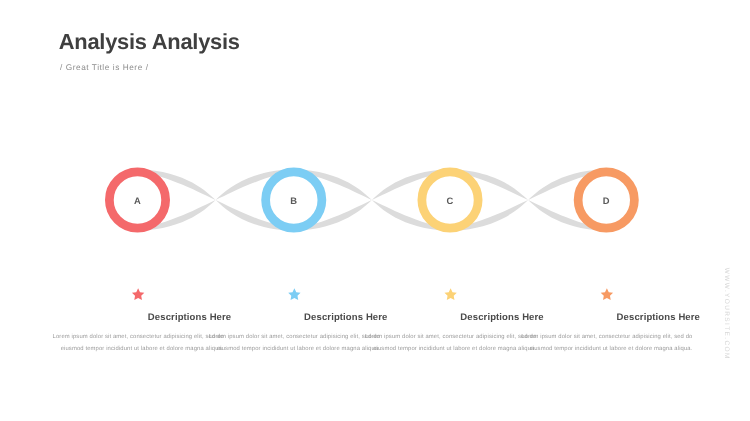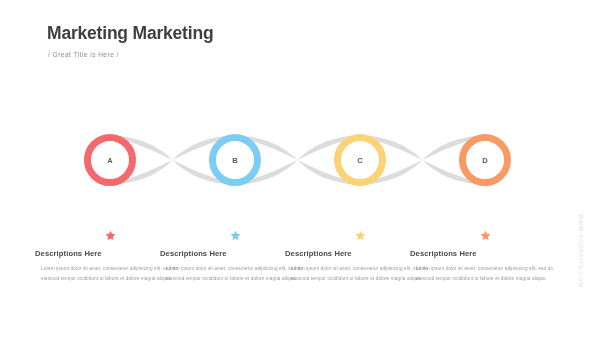--- a/index.html
+++ b/index.html
@@ -63,21 +63,21 @@
 
   
   .cols {
     position:absolute;
     left:0; top:230px;
     width:600px;
   }
   .col {
     position:absolute;
     width:150px;
-    text-align:left;
+    text-align:right;
   }
   .col-0 { left:35px; }
   .col-1 { left:160px; }
   .col-2 { left:285px; }
   .col-3 { left:410px; }
 
   .star {
     display:block;
     margin:0 auto 8px auto;
     width:11px; height:11px;
@@ -109,21 +109,21 @@
     letter-spacing:1.1px;
     text-align:center;
     white-space:nowrap;
   }
 </style>
 </head>
 <body>
 
 <div class="slide">
 
-  <div class="title">Marketing Marketing</div>
+  <div class="title">Analysis Analysis</div>
   <div class="subtitle">/ Great Title is Here /</div>
 
   <div class="chain">
     <svg width="600" height="96" viewBox="0 0 600 96" xmlns="http://www.w3.org/2000/svg">
       <g fill="#dcdcdc">
 
         <path d="M110,24 C150,24 160,40 172.5,48 C160,56 150,72 110,72
                  C150,72 160,56 172.5,48 C160,40 150,24 110,24 Z"></path>
         <path d="M110,22 C152,22 162,40 172.5,48 C162,56 152,74 110,74
                  C175,74 185,56 197.5,48 C185,40 175,22 110,22 Z" opacity="0"></path>

